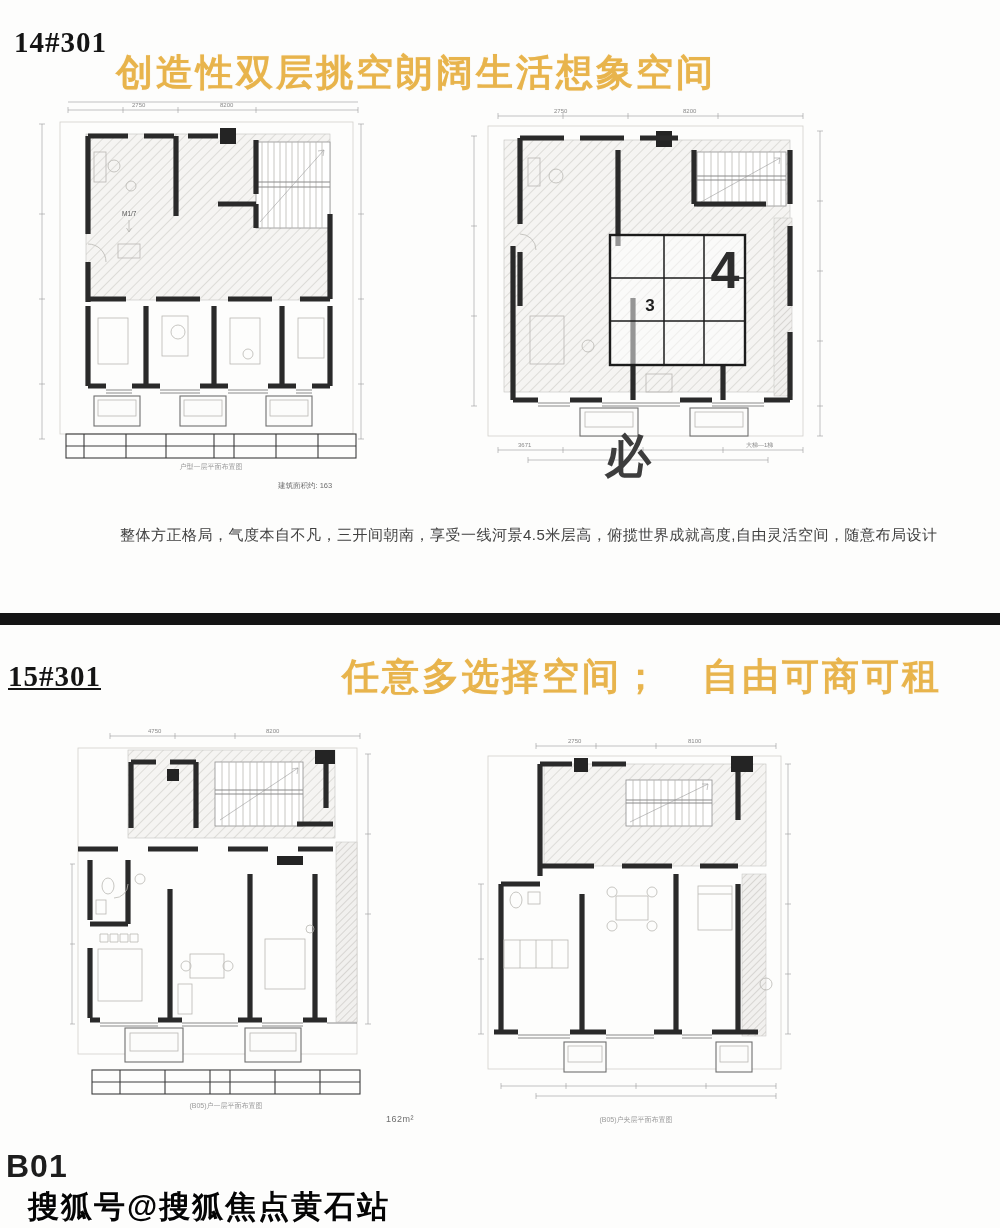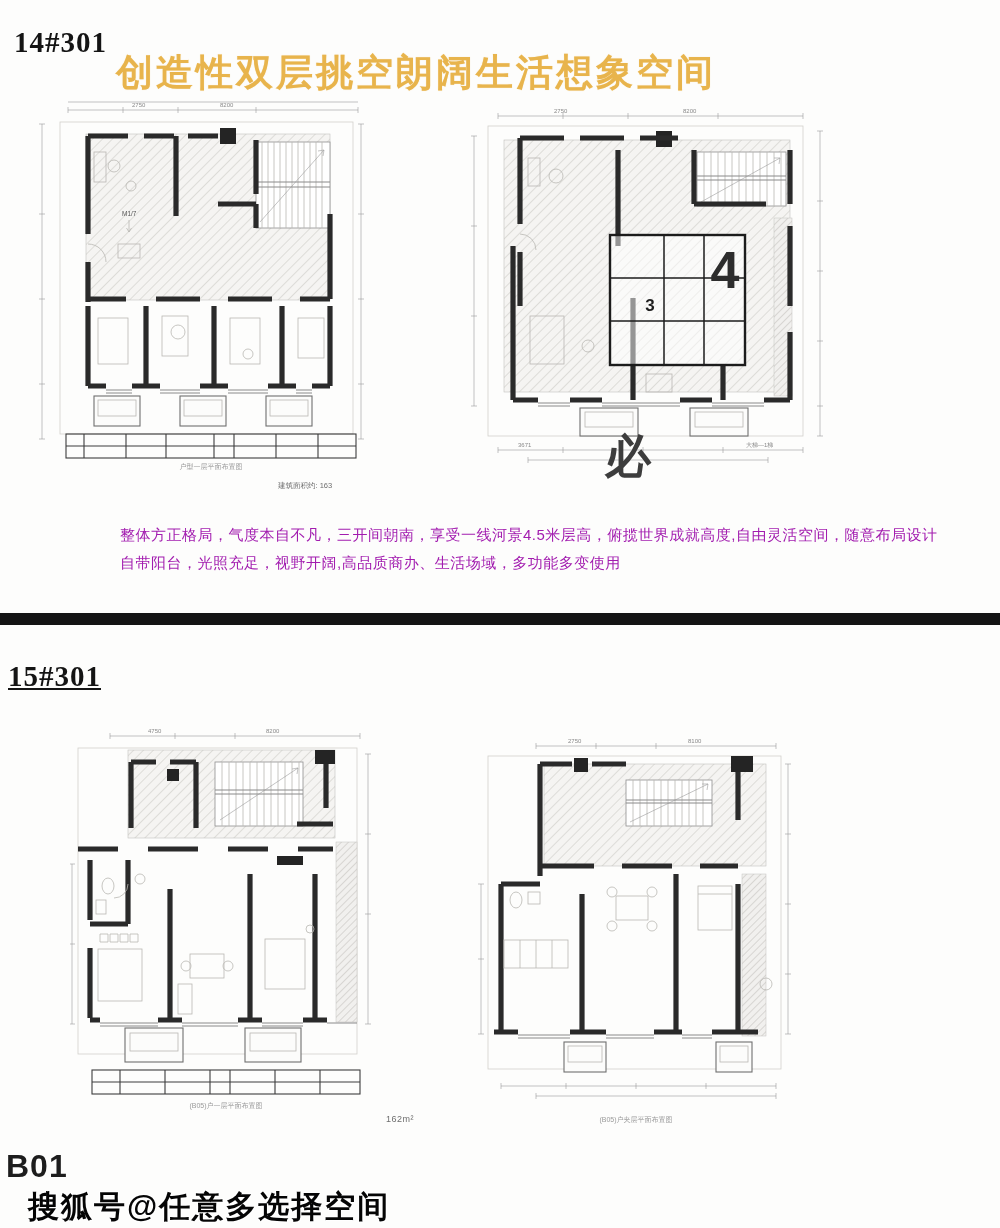--- a/index.html
+++ b/index.html
@@ -2,21 +2,21 @@
 <html><head>
 <meta charset="utf-8">
 <style>
   html,body{margin:0;padding:0;background:#ffffff;}
   .page{position:relative;width:1000px;height:1228px;background:#fdfdfc;overflow:hidden;
         font-family:"Liberation Sans",sans-serif;}
   .abs{position:absolute;}
   .unit-label{font-family:"Liberation Serif",serif;font-weight:bold;font-size:29px;color:#141414;letter-spacing:1px;}
   .gold-title{font-weight:bold;font-size:37px;color:#E8B44C;letter-spacing:3px;white-space:nowrap;
               text-shadow:0 0 1px rgba(232,180,76,.4);}
-  .desc{font-size:15px;color:#a21caf;line-height:1.85;letter-spacing:.5px;white-space:nowrap;}
+  .desc{font-size:15px;color:#404040;line-height:1.85;letter-spacing:.5px;white-space:nowrap;}
   .divider{left:0;top:613px;width:1000px;height:12px;background:#141414;}
   .unit-code{font-weight:bold;font-size:32px;color:#1d1d1d;letter-spacing:1px;}
   .area-note-small{font-size:9px;color:#6e6e6e;letter-spacing:.5px;}
   .watermark{font-weight:bold;font-size:31px;color:#050505;letter-spacing:2px;
              text-shadow:-1px -1px 0 #fff,1px -1px 0 #fff,-1px 1px 0 #fff,1px 1px 0 #fff,0 0 2px #fff;}
   
   svg text{font-family:"Liberation Sans",sans-serif;}
   .bnd{fill:none;stroke:#d2d0cc;stroke-width:.8;}
   .w{fill:none;stroke:#2a2a2a;stroke-width:5.2;stroke-linecap:butt;}
   .f{fill:none;stroke:#b9b7b3;stroke-width:.8;}
@@ -167,25 +167,25 @@
     </g>
     <g>
       <path class="dim" d="M30,344H335 M30,341v6 M95,341v6 M175,341v6 M255,341v6 M335,341v6 M60,354H300 M60,351v6 M300,351v6"></path>
       <text class="dimtxt" x="50" y="341">3671</text>
       <text class="dimtxt" x="278" y="341">大梯—1梯</text>
     </g>
     <text class="stamp" x="160" y="366" text-anchor="middle">必</text>
   </svg>
 
   <div class="abs desc" style="left:120px;top:521px;">整体方正格局，气度本自不凡，三开间朝南，享受一线河景4.5米层高，俯揽世界成就高度,自由灵活空间，随意布局设计</div>
-  <div class="abs desc" style="left:120px;top:549px;">自带阳台，光照充足，视野开阔,高品质商办、生活场域，多功能多变使用</div>
 
   <div class="abs divider"></div>
 
   <div class="abs unit-label" style="left:8px;top:660px;text-decoration:underline;">15#301</div>
+  <div class="abs gold-title" style="left:342px;top:652px;">任意多选择空间；　自由可商可租</div>
 
   <svg class="abs" style="left:70px;top:724px;" width="315" height="400" viewBox="0 0 315 400">
     <g>
       <path class="dim" d="M40,12H290 M40,9v6 M105,9v6 M165,9v6 M290,9v6
                            M298,30V300 M295,30h6 M295,110h6 M295,190h6 M295,300h6
                            M2,140V300 M-1,140h6 M-1,220h6 M-1,300h6"></path>
       <text class="dimtxt" x="78" y="9">4750</text>
       <text class="dimtxt" x="196" y="9">8200</text>
     </g>
     <rect class="bnd" x="8" y="24" width="279" height="306"></rect>
@@ -286,15 +286,15 @@
       <path class="dim" d="M25,352H300 M25,349v6 M90,349v6 M160,349v6 M230,349v6 M300,349v6
                            M60,362H300 M60,359v6 M300,359v6"></path>
     </g>
     <text class="cap" x="160" y="388" text-anchor="middle">(B05)户夹层平面布置图</text>
   </svg>
 
   <div class="abs area-note-small" style="left:386px;top:1114px;">162m²</div>
 
   <div class="abs unit-code" style="left:6px;top:1148px;">B01</div>
 
-  <div class="abs watermark" style="left:28px;top:1186px;">搜狐号@任意多选择空间</div>
+  <div class="abs watermark" style="left:28px;top:1186px;">搜狐号@搜狐焦点黄石站</div>
 
 </div>
 
 </body></html>

